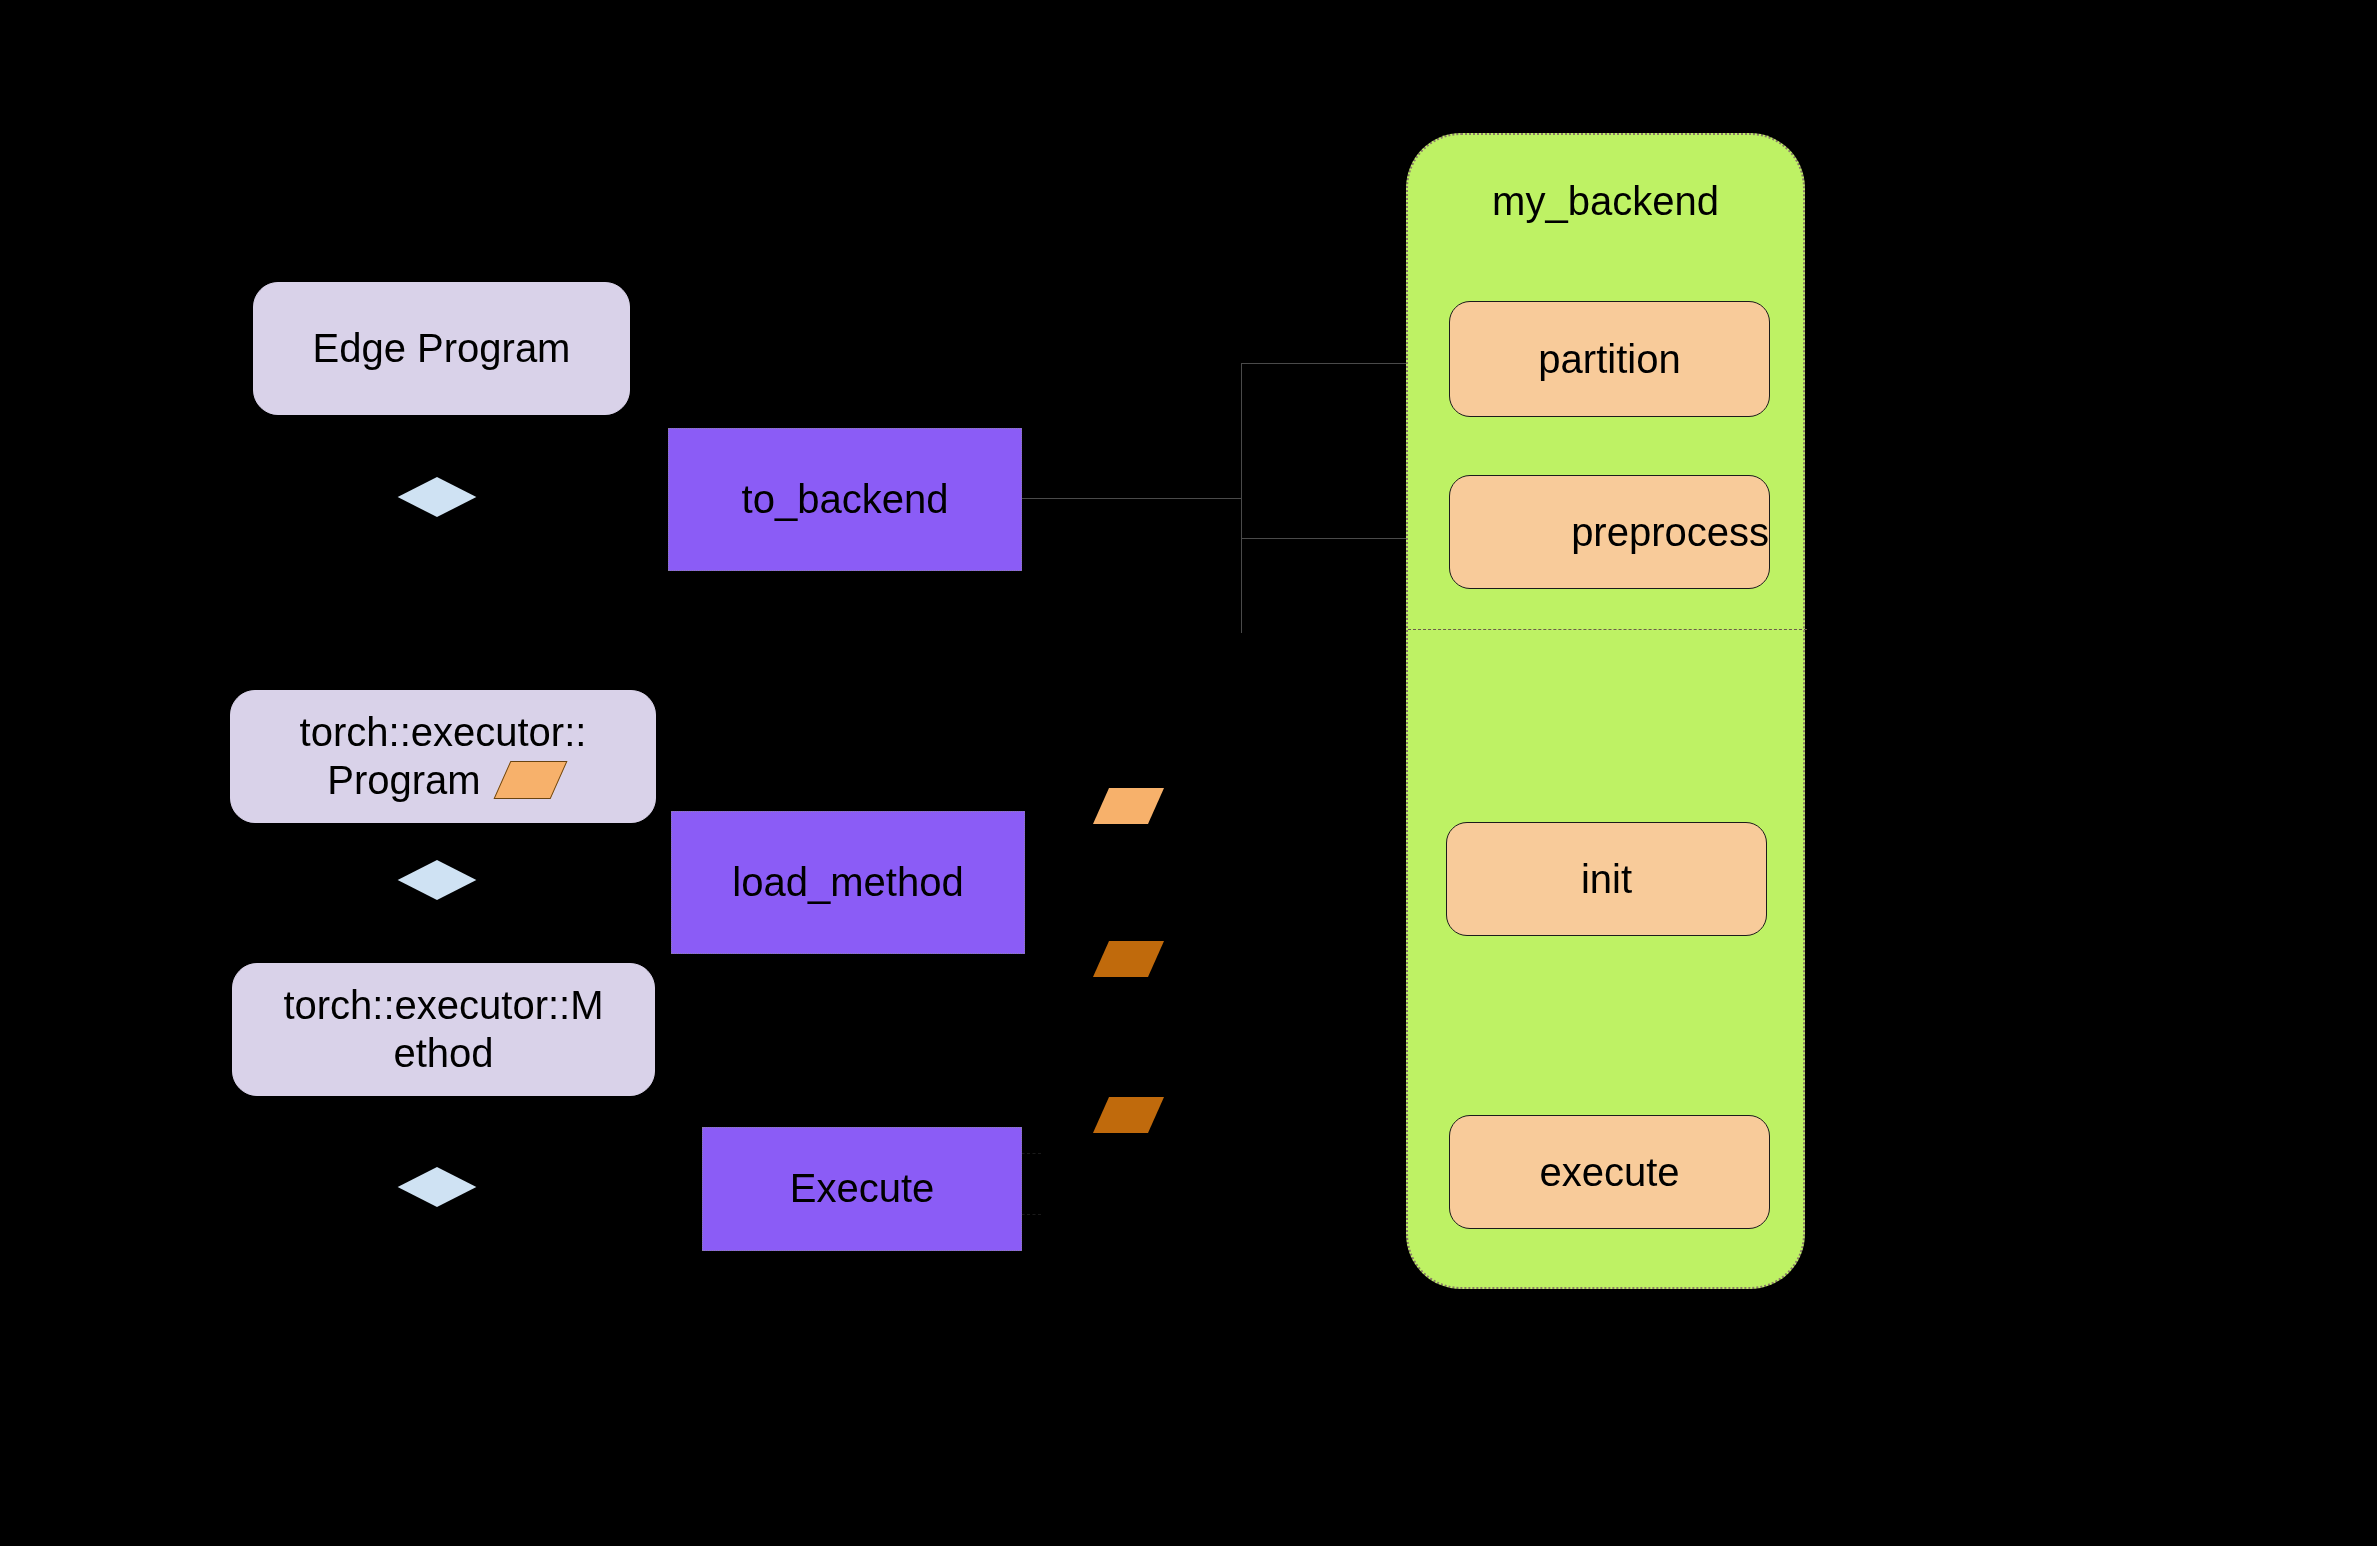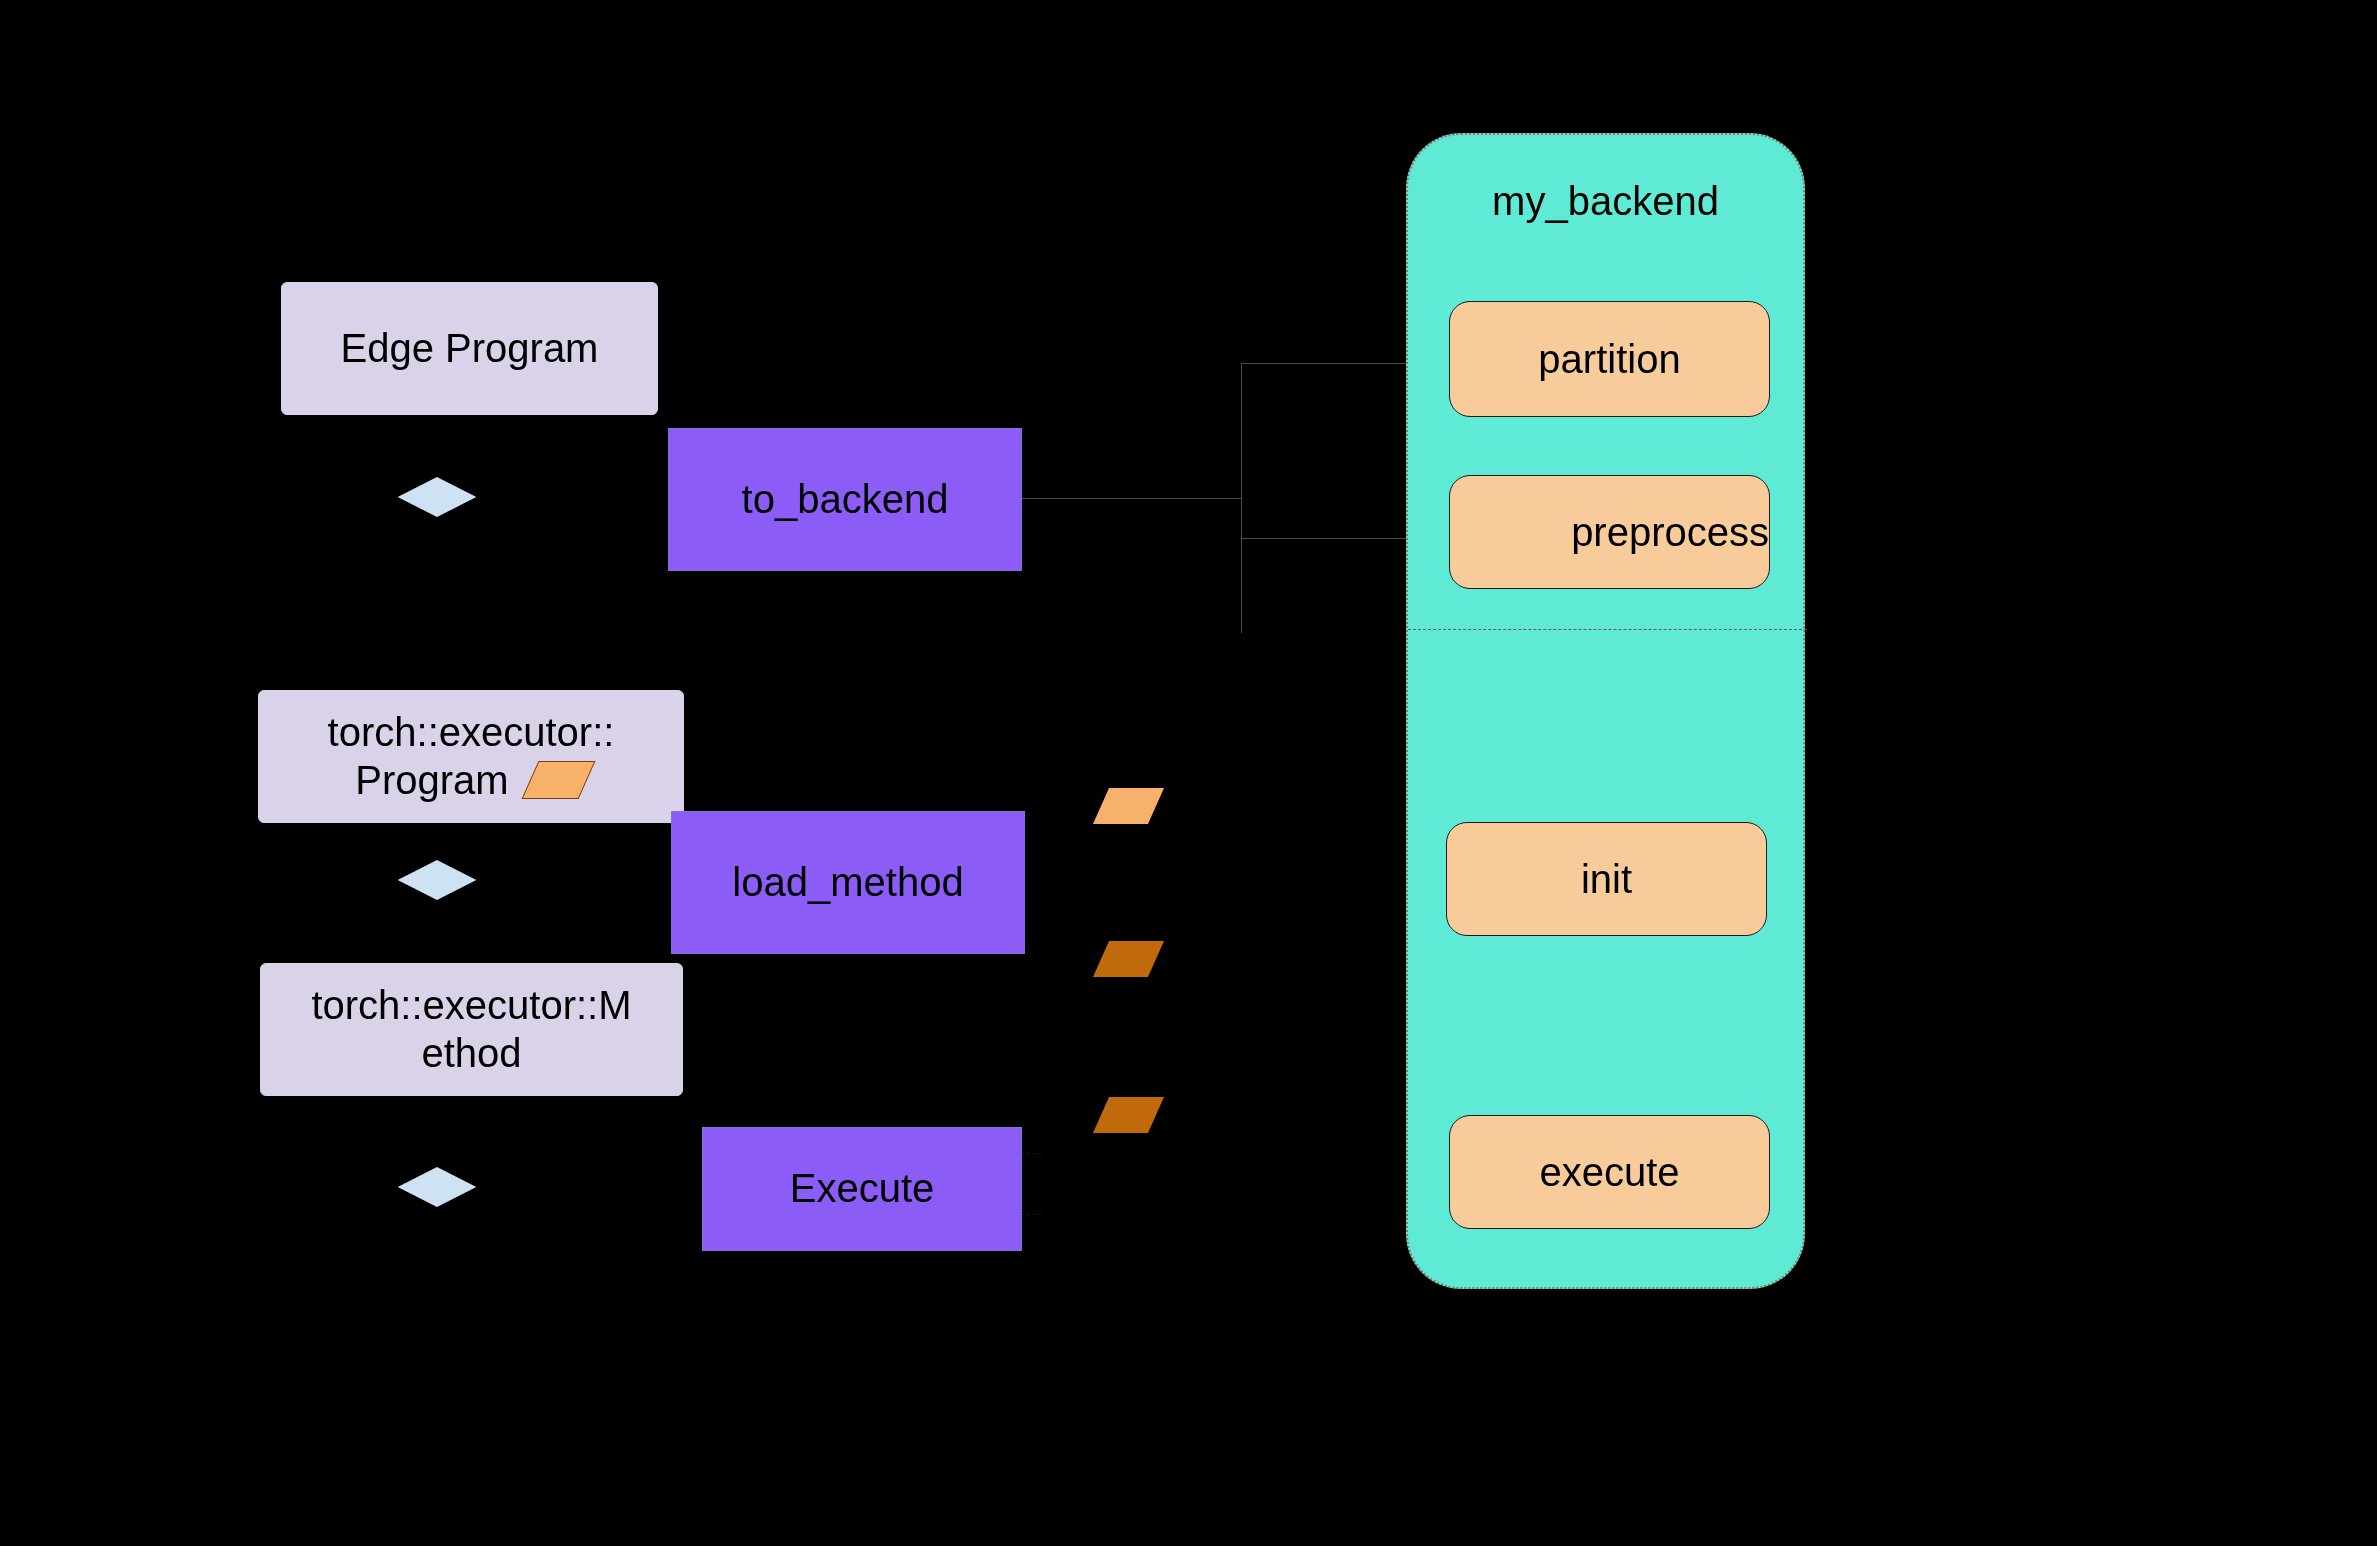--- a/index.html
+++ b/index.html
@@ -28,35 +28,34 @@
     justify-content: center;
     text-align: center;
     color: #000000;
     line-height: 1.18;
   }
 
   
   .lav-round {
     background: #D9D2E9;
     border: 1px solid #D9D2E9;
-    border-radius: 6px;
-    margin-left: 28px;
+    border-radius: 25px;
   }
   
   .lav-dotted {
     background: #8b5cf6;
     border: 1.9px dotted #8A7FA8;
     border-radius: 0;
   }
 
   
   .backend-container {
     position: absolute;
     box-sizing: border-box;
-    background: #5eead4;
+    background: #bef264;
     border: 2.9px dotted #8A7A68;
     border-radius: 55px;
   }
   .backend-title {
     position: absolute;
     left: 0;
     right: 0;
     text-align: center;
     color: #000000;
   }

